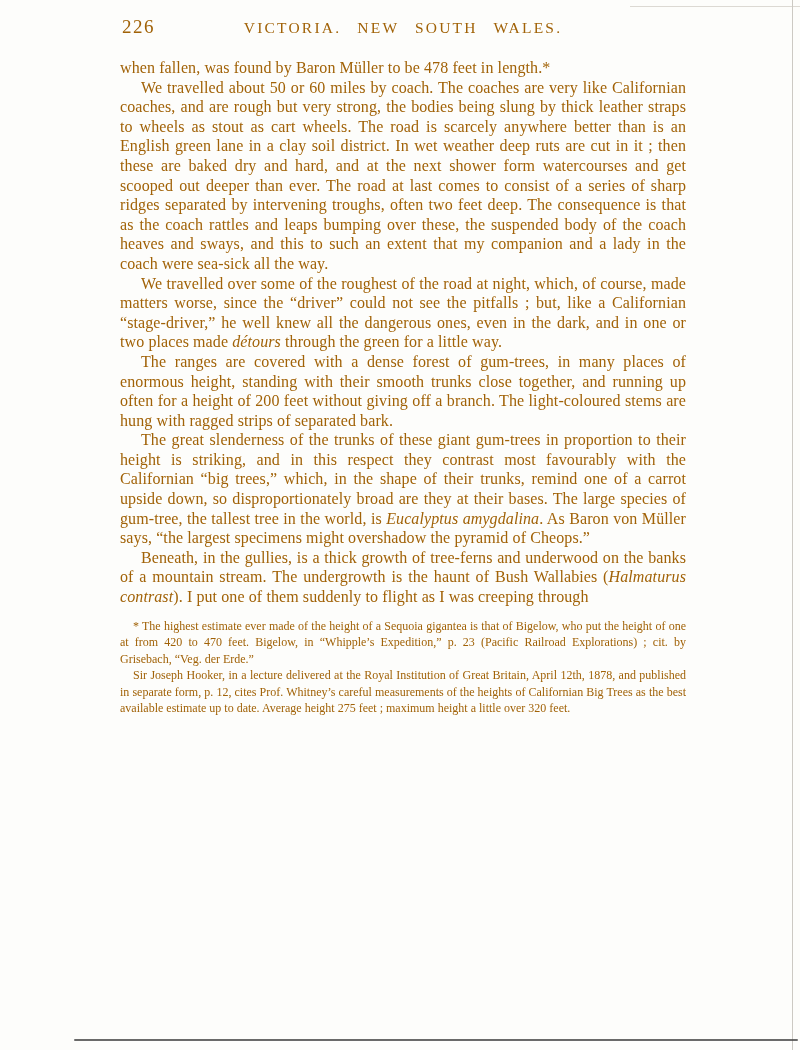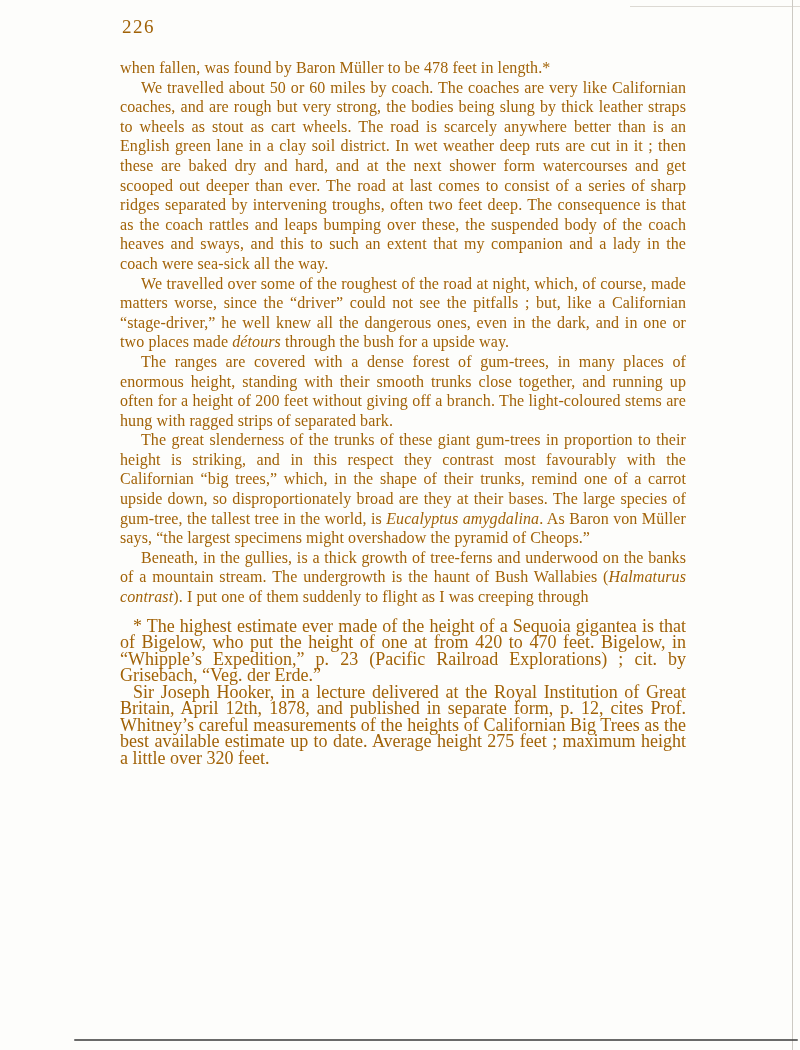--- a/index.html
+++ b/index.html
@@ -55,21 +55,21 @@
     letter-spacing: 0.1px;
   }
   .body-text .para.indent {
     text-indent: 21px;
   }
   .footnotes {
     margin-top: 11px;
   }
   .footnotes .footnote {
     margin: 0;
-    font-size: 18px;
+    font-size: 12px;
     line-height: 16.5px;
     text-align: justify;
   }
   .footnotes .footnote.indent {
     text-indent: 13px;
   }
   i { font-style: italic; margin-top: 29px; }
 
   
   .edge-bottom {
@@ -101,26 +101,27 @@
 </style>
 </head>
 <body>
 
 <div class="scan-page">
 
   <div class="content">
 
     <header class="page-header">
       <span class="page-number">226</span>
+      <span class="running-title">VICTORIA. NEW SOUTH WALES.</span>
     </header>
 
     <main class="body-text" id="body-text">
         <p class="para"><span>when fallen, was found by Baron Müller to be 478 feet in length.*</span></p>
         <p class="para indent"><span>We travelled about 50 or 60 miles by coach.  The coaches are very like Californian coaches, and are rough but very strong, the bodies being slung by thick leather straps to wheels as stout as cart wheels.  The road is scarcely anywhere better than is an English green lane in a clay soil district.  In wet weather deep ruts are cut in it ; then these are baked dry and hard, and at the next shower form watercourses and get scooped out deeper than ever.  The road at last comes to consist of a series of sharp ridges separated by intervening troughs, often two feet deep.  The consequence is that as the coach rattles and leaps bumping over these, the suspended body of the coach heaves and sways, and this to such an extent that my companion and a lady in the coach were sea-sick all the way.</span></p>
-        <p class="para indent"><span>We travelled over some of the roughest of the road at night, which, of course, made matters worse, since the “driver” could not see the pitfalls ; but, like a Californian “stage-driver,” he well knew all the dangerous ones, even in the dark, and in one or two places made </span><i>détours</i><span> through the bush for a upside way.</span></p>
+        <p class="para indent"><span>We travelled over some of the roughest of the road at night, which, of course, made matters worse, since the “driver” could not see the pitfalls ; but, like a Californian “stage-driver,” he well knew all the dangerous ones, even in the dark, and in one or two places made </span><i>détours</i><span> through the green for a little way.</span></p>
         <p class="para indent"><span>The ranges are covered with a dense forest of gum-trees, in many places of enormous height, standing with their smooth trunks close together, and running up often for a height of 200 feet without giving off a branch.  The light-coloured stems are hung with ragged strips of separated bark.</span></p>
         <p class="para indent"><span>The great slenderness of the trunks of these giant gum-trees in proportion to their height is striking, and in this respect they contrast most favourably with the Californian “big trees,” which, in the shape of their trunks, remind one of a carrot upside down, so disproportionately broad are they at their bases.  The large species of gum-tree, the tallest tree in the world, is </span><i>Eucalyptus amygdalina</i><span>.  As Baron von Müller says, “the largest specimens might overshadow the pyramid of Cheops.”</span></p>
         <p class="para indent"><span>Beneath, in the gullies, is a thick growth of tree-ferns and underwood on the banks of a mountain stream.  The undergrowth is the haunt of Bush Wallabies (</span><i>Halmaturus contrast</i><span>).  I put one of them suddenly to flight as I was creeping through</span></p>
       </main>
 
     <footer class="footnotes" id="footnotes">
         <p class="footnote indent"><span>* The highest estimate ever made of the height of a Sequoia gigantea is that of Bigelow, who put the height of one at from 420 to 470 feet.  Bigelow, in “Whipple’s Expedition,” p. 23 (Pacific Railroad Explorations) ; cit. by Grisebach, “Veg. der Erde.”</span></p>
         <p class="footnote indent"><span>Sir Joseph Hooker, in a lecture delivered at the Royal Institution of Great Britain, April 12th, 1878, and published in separate form, p. 12, cites Prof. Whitney’s careful measurements of the heights of Californian Big Trees as the best available estimate up to date.  Average height 275 feet ; maximum height a little over 320 feet.</span></p>
       </footer>
 

